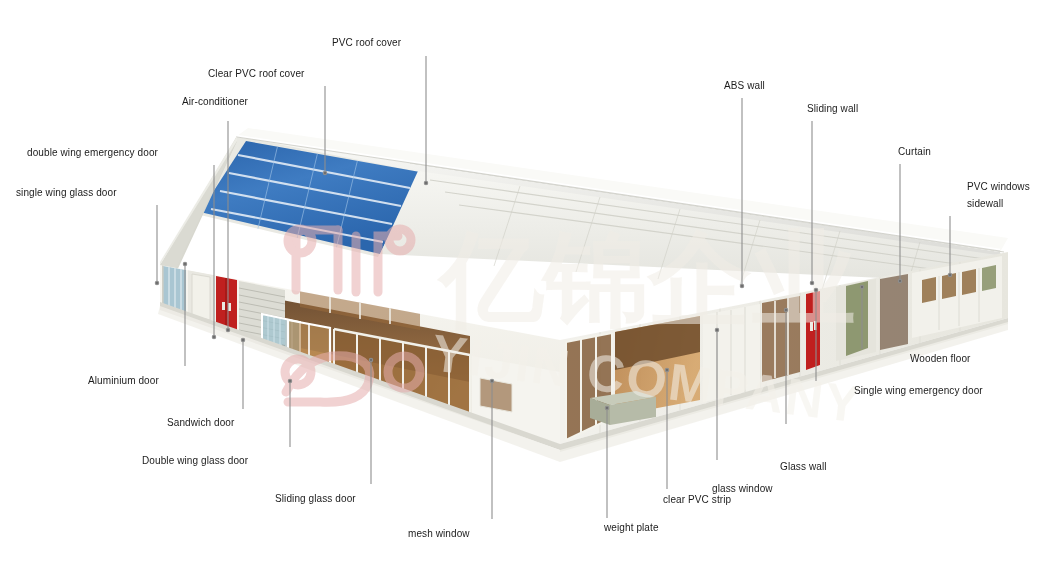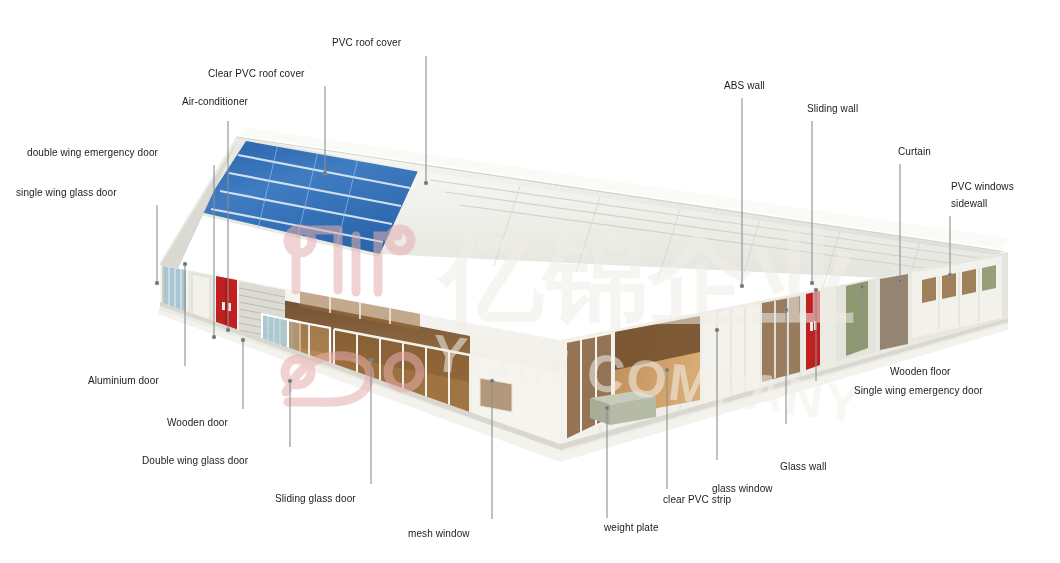--- a/index.html
+++ b/index.html
@@ -14,21 +14,21 @@
   #overlay{position:absolute;left:0;top:0;width:1060px;height:563px;}
   .label{
     position:absolute;
     color:#1b1b1b;
     font-size:10px;
     line-height:17px;
     letter-spacing:0.1px;
     white-space:pre;
     font-family:"Liberation Sans", sans-serif;
   }
-  .label.two-line{white-space:pre-line;}
+  .label.two-line{white-space:pre-line;margin-left:16px;}
 </style>
 </head>
 <body>
 
 <div id="stage">
 
   <svg id="artwork" viewBox="0 0 1060 563">
     <defs>
       <linearGradient id="gRoofWhite" x1="0" y1="0" x2="0.35" y2="1">
         <stop offset="0" stop-color="#fbfbf8"></stop>
@@ -378,26 +378,26 @@
       <div class="label" style="left: 332px; top: 34px;">PVC roof cover</div>
       <div class="label" style="left: 208px; top: 65px;">Clear PVC roof cover</div>
       <div class="label" style="left: 134px; top: 93px; margin-left: 48px;">Air-conditioner</div>
       <div class="label" style="left: 27px; top: 144px;">double wing emergency door</div>
       <div class="label" style="left: 16px; top: 184px;">single wing glass door</div>
       <div class="label" style="left: 724px; top: 77px;">ABS wall</div>
       <div class="label" style="left: 807px; top: 100px;">Sliding wall</div>
       <div class="label" style="left: 898px; top: 143px;">Curtain</div>
       <div class="label two-line" style="left: 951px; top: 178px;">PVC windows
 sidewall</div>
-      <div class="label" style="left: 890px; top: 350px; margin-top: 13px;">Wooden floor</div>
+      <div class="label" style="left: 910px; top: 350px;">Wooden floor</div>
       <div class="label" style="left: 854px; top: 382px;">Single wing emergency door</div>
       <div class="label" style="left: 780px; top: 426px; margin-top: 32px;">Glass wall</div>
       <div class="label" style="left: 712px; top: 480px;">glass window</div>
       <div class="label" style="left: 663px; top: 491px;">clear PVC strip</div>
       <div class="label" style="left: 604px; top: 519px;">weight plate</div>
       <div class="label" style="left: 408px; top: 525px;">mesh window</div>
       <div class="label" style="left: 275px; top: 490px;">Sliding glass door</div>
       <div class="label" style="left: 142px; top: 452px;">Double wing glass door</div>
-      <div class="label" style="left: 167px; top: 414px;">Wooden door</div>
+      <div class="label" style="left: 167px; top: 414px;">Sandwich door</div>
       <div class="label" style="left: 88px; top: 372px;">Aluminium door</div>
     </div>
 
 </div>
 
 </body></html>

